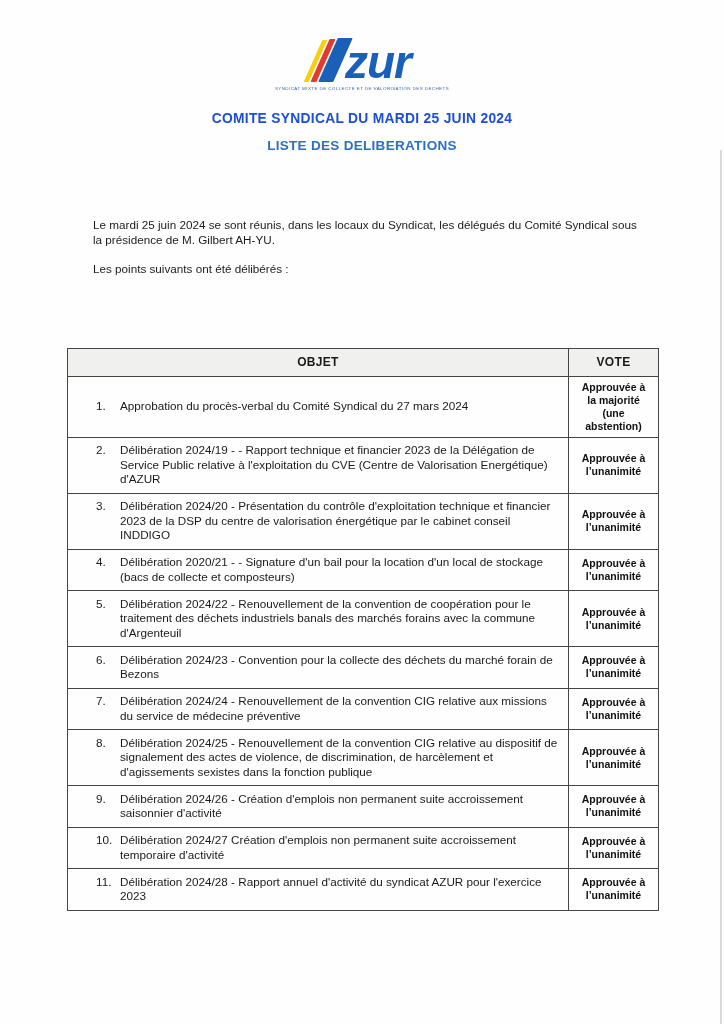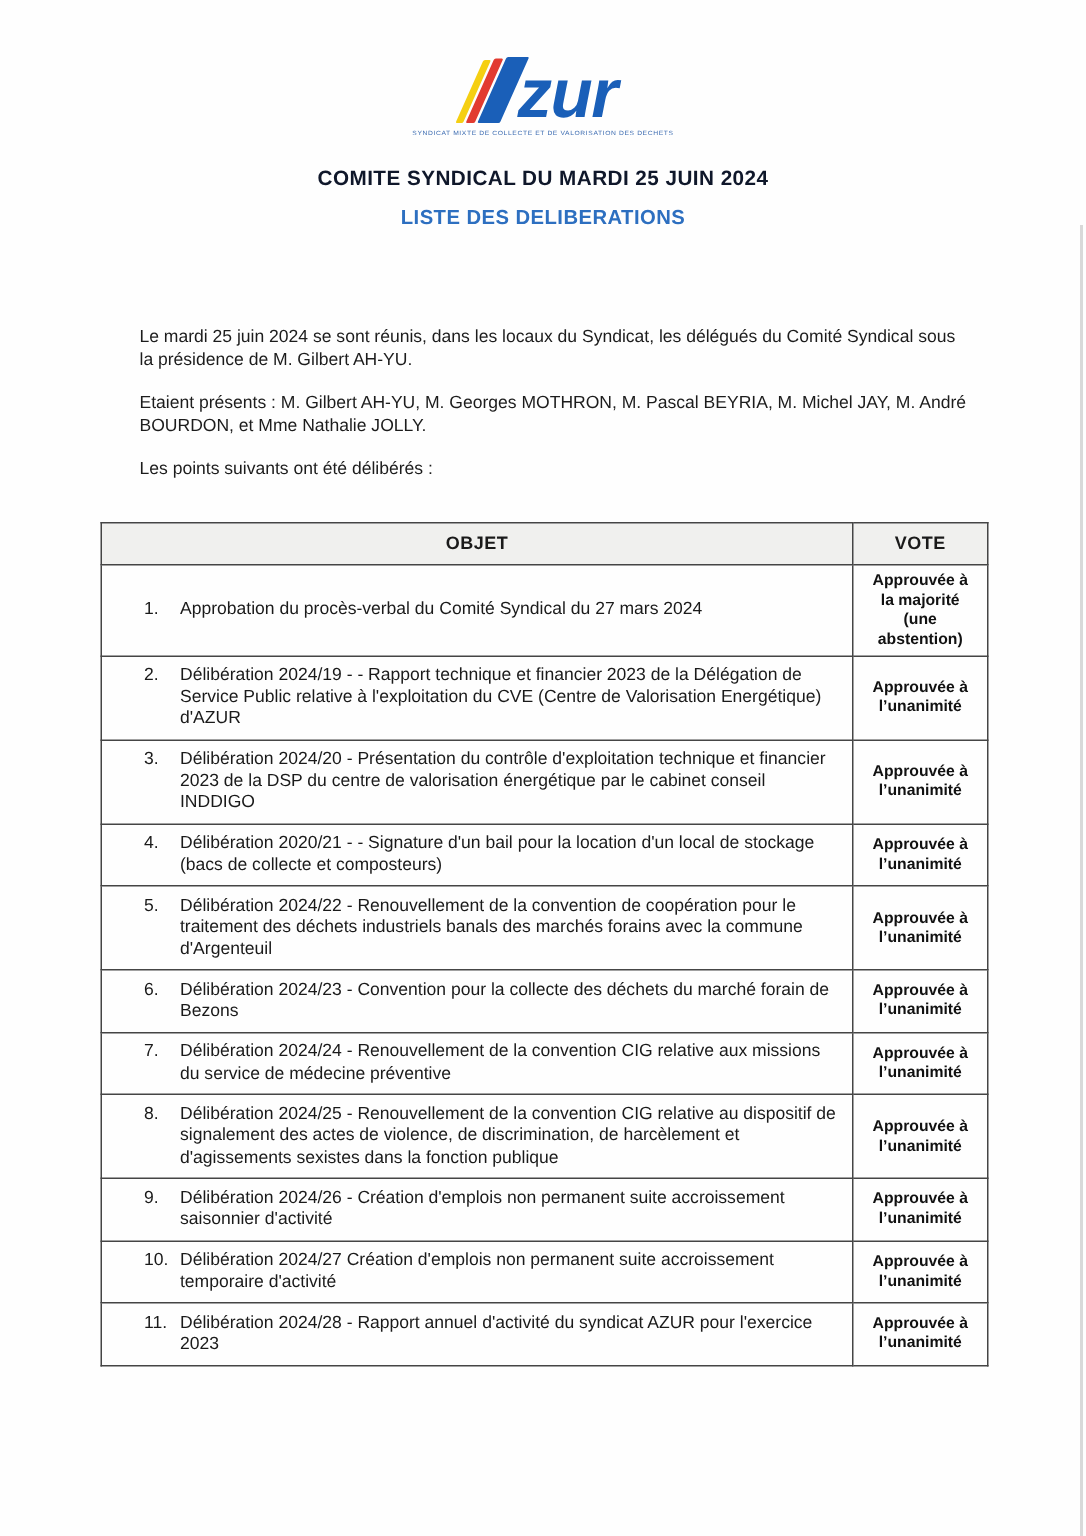--- a/index.html
+++ b/index.html
@@ -32,21 +32,21 @@
     font-size:46px;font-weight:bold;font-style:italic;
     color:#1a5fb8;line-height:40px;letter-spacing:-1px;
   }
   .logo-tagline{
     margin-top:4px;font-size:4.5px;letter-spacing:.4px;color:#3a6ab0;
     white-space:nowrap;transform:scaleY(.9);
   }
   
   .doc-title{
     position:absolute;top:111px;left:0;width:100%;text-align:center;
-    font-size:13.8px;font-weight:bold;letter-spacing:.3px;color:#0f172a;
+    font-size:13.8px;font-weight:bold;letter-spacing:.3px;color:#1d4ed8;
   }
   .doc-subtitle{
     position:absolute;top:136px;left:0;width:100%;text-align:center;
   }
   .doc-subtitle span{
     font-size:13.5px;font-weight:bold;color:#2d6fc0;
     text-underline-offset:2px;letter-spacing:.3px;
   }
   
   .intro{
@@ -97,21 +97,20 @@
     <div class="logo-tagline">SYNDICAT MIXTE DE COLLECTE ET DE VALORISATION DES DECHETS</div>
   </div>
 
   <div class="doc-title">COMITE SYNDICAL DU MARDI 25 JUIN 2024</div>
   <div class="doc-subtitle">
     <span>LISTE DES DELIBERATIONS</span>
   </div>
 
   <div class="intro">
     <p>Le mardi 25 juin 2024 se sont réunis, dans les locaux du Syndicat, les délégués du Comité Syndical sous la présidence de M. Gilbert AH-YU.</p>
-    <p>Etaient présents : M. Gilbert AH-YU, M. Georges MOTHRON, M. Pascal BEYRIA, M. Michel JAY, M. André BOURDON, et Mme Nathalie JOLLY.</p>
     <p>Les points suivants ont été délibérés :</p>
   </div>
 
   <table class="delib-table">
     <colgroup>
       <col class="c-objet">
         <col class="c-vote">
     </colgroup>
     <thead>
       <tr>

